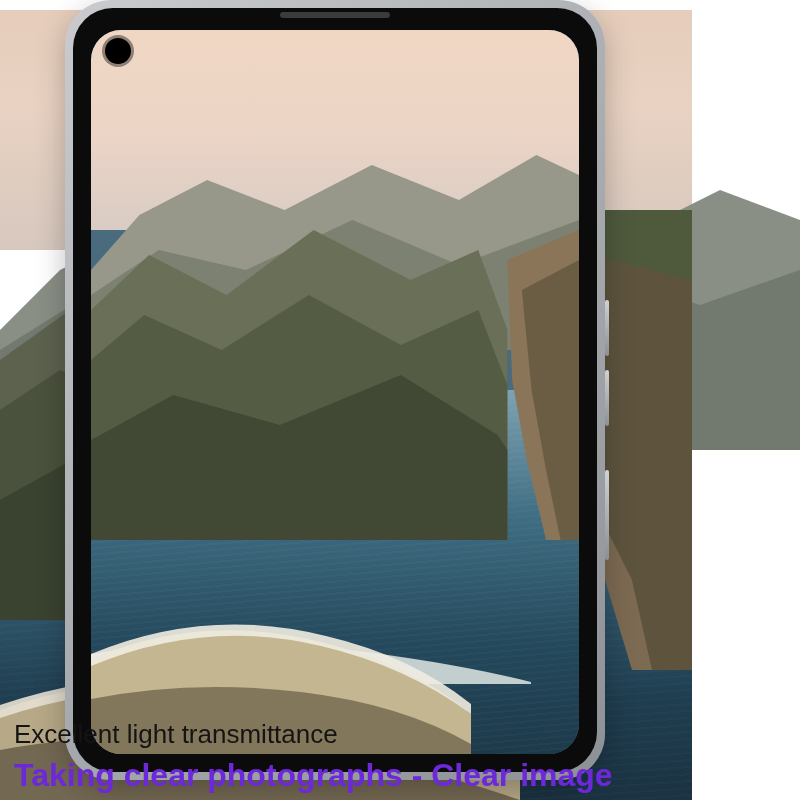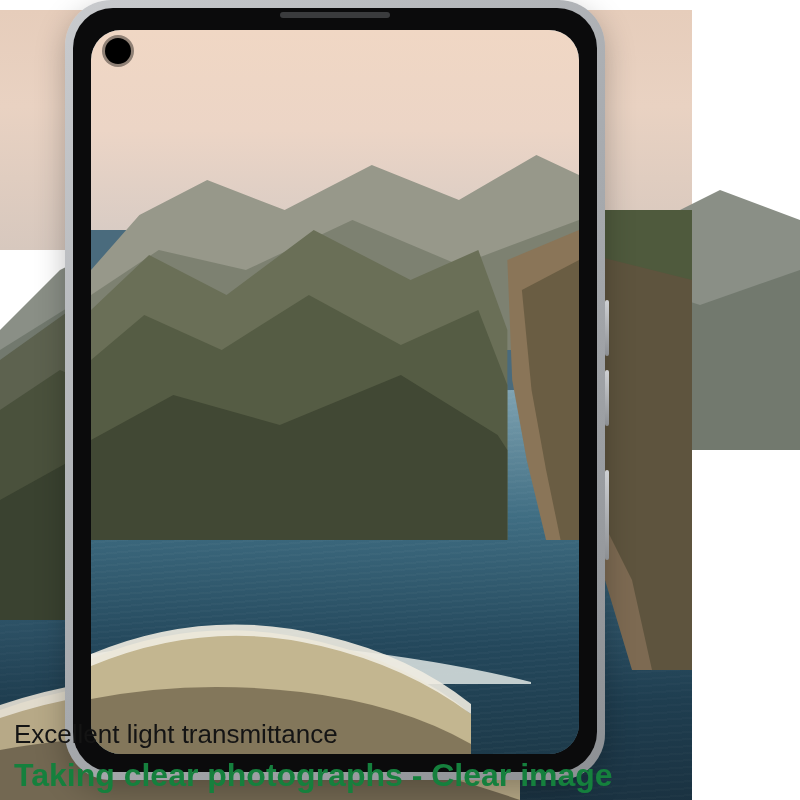--- a/index.html
+++ b/index.html
@@ -143,21 +143,21 @@
   .caption .line1,
   .caption .line2{
     font-size:26px;
     font-weight:400;
     color:#141414;
   }
   .caption .line3{
     font-size:32px;
     font-weight:700;
     margin-top:4px;
-    color:#15803d;
+    color:#6d28d9;
   }
 </style>
 </head>
 <body>
 
 <div class="scene">
 
   <div class="sky"></div>
   <div class="sea-bg"></div>
 

